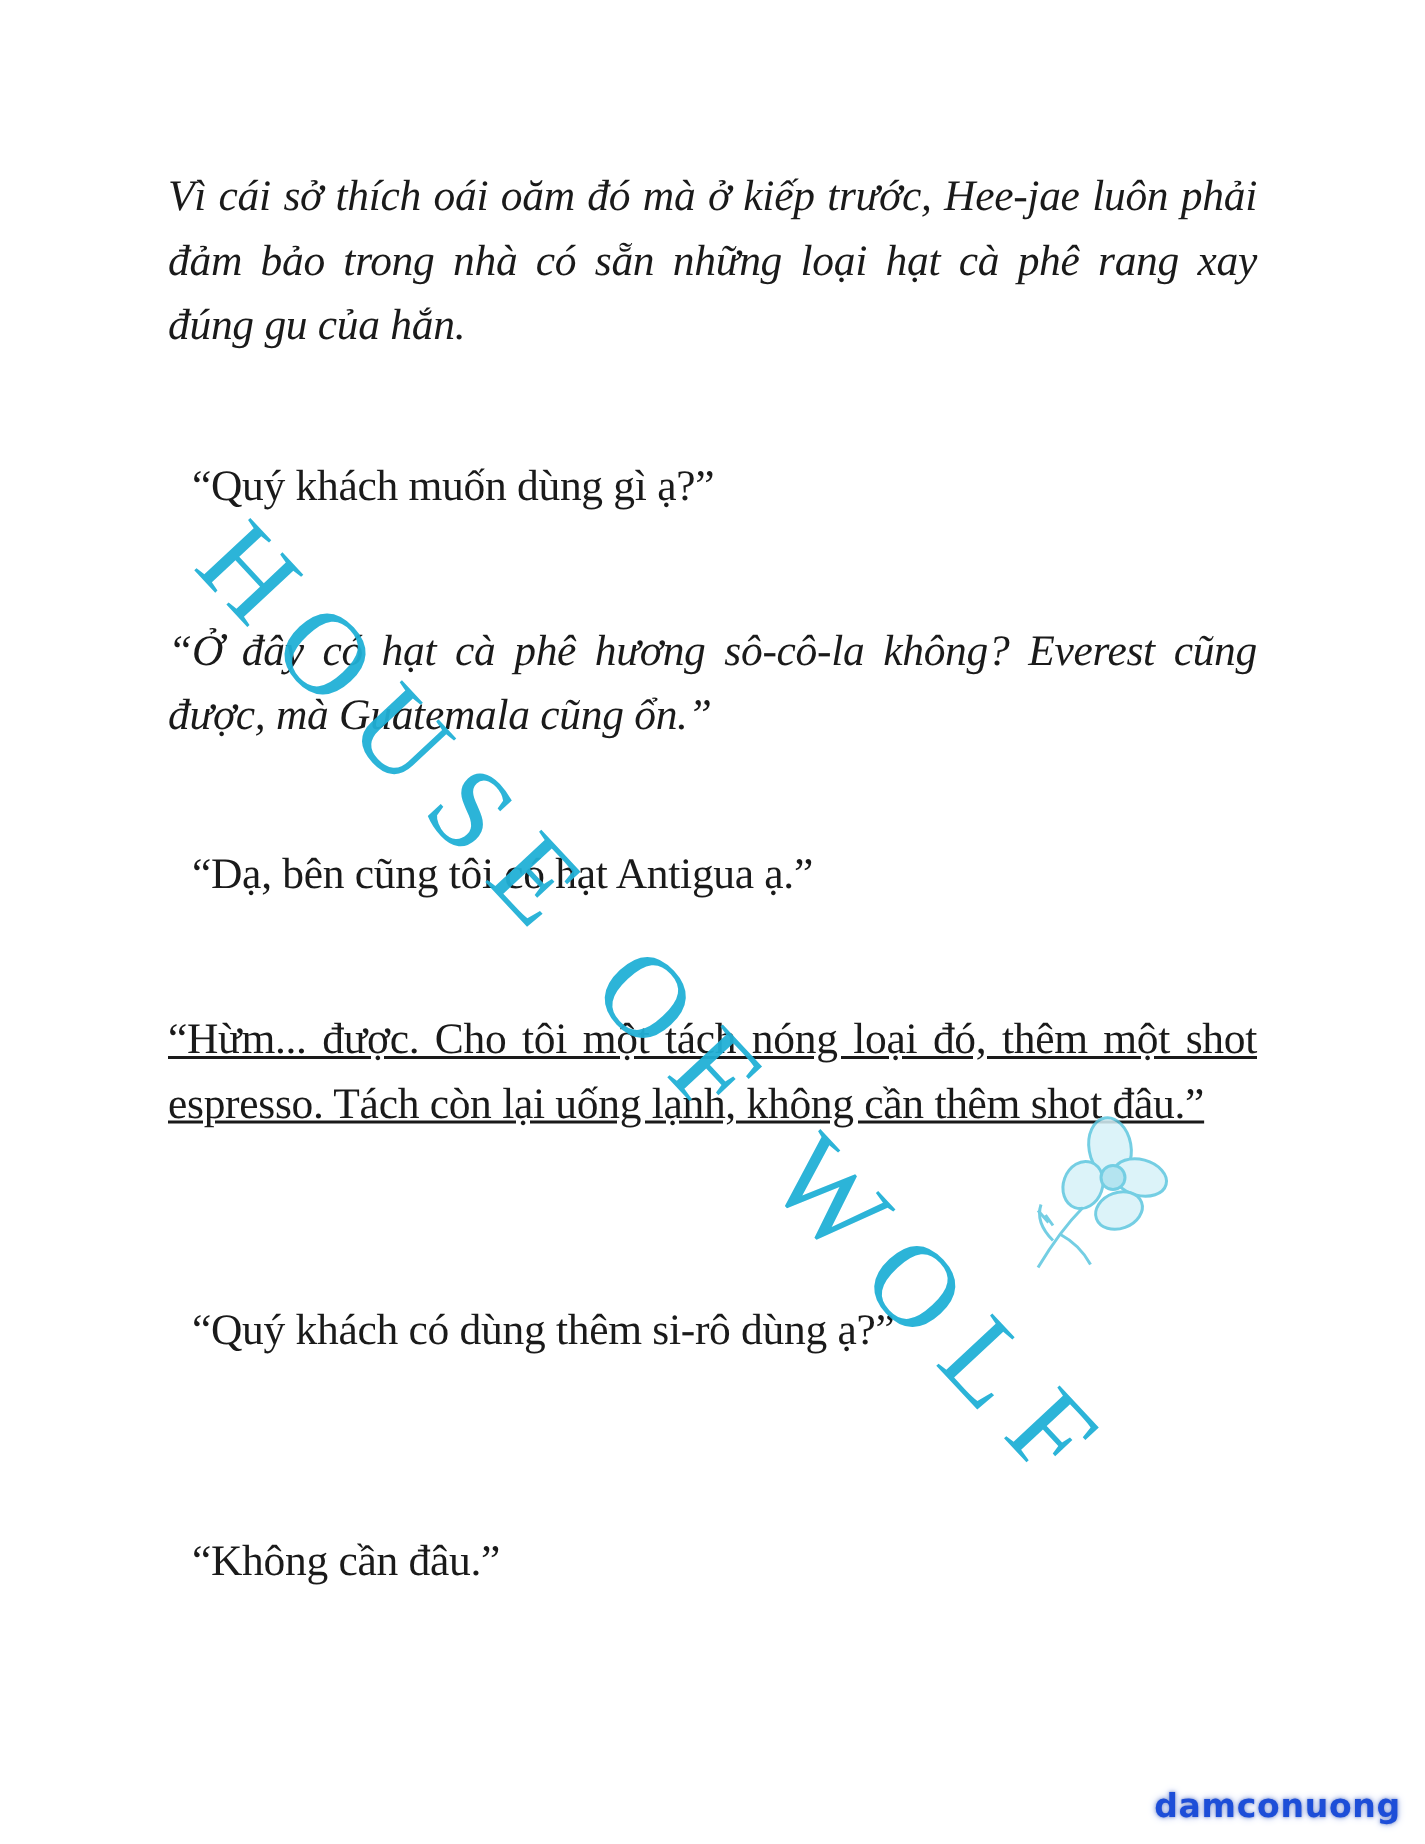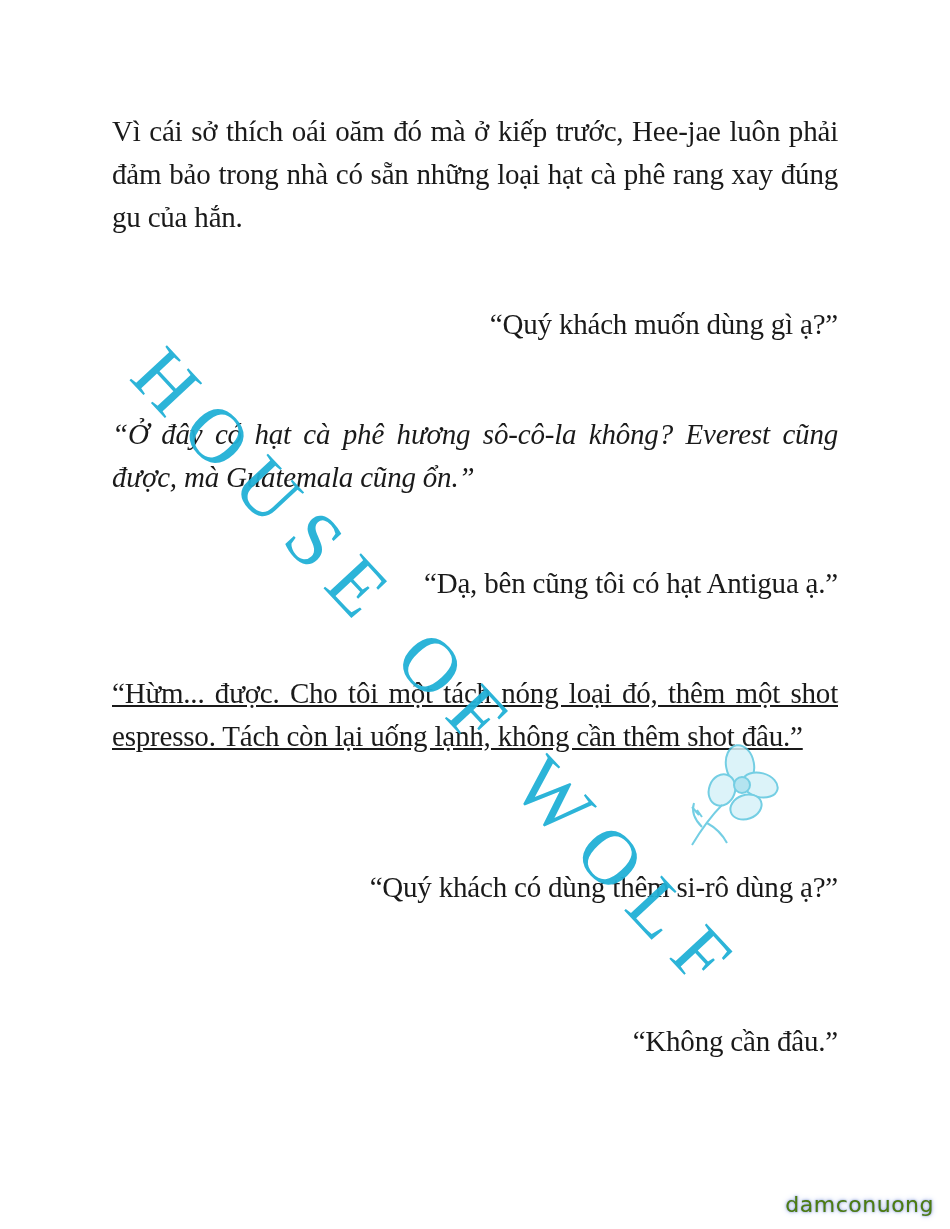--- a/index.html
+++ b/index.html
@@ -18,21 +18,21 @@
     .para {
       position: absolute;
       left: 112px;
       width: 726px;
       font-size: 29px;
       line-height: 43px;
       text-align: justify;
       margin: 0;
       letter-spacing: -0.2px;
     }
-    .para.single { text-align: right; }
+    .para.single { text-align: left; margin-left: 16px; }
     .watermark {
       position: absolute;
       left: 180px;
       top: 330px;
       font-family: "Liberation Serif", "DejaVu Serif", serif;
       font-size: 78px;
       color: #21b0d6;
       letter-spacing: 18px;
       transform-origin: 0 0;
       transform: rotate(47deg);
@@ -48,31 +48,32 @@
       height: 115px;
       pointer-events: none;
       opacity: 0.85;
     }
     .site-tag {
       position: absolute;
       right: 16px;
       bottom: 12px;
       font-family: "DejaVu Sans", sans-serif;
       font-size: 22px;
-      color: #4d7c0f;
+      color: #1d4ed8;
       letter-spacing: 0.5px;
       text-shadow: 0 0 3px #8c9fd6, 0 0 6px #b9c6ee, 0 0 1px #7f93cf;
+      font-weight: bold;
     }
   </style>
 </head>
 <body>
 
 <div>
 
-  <p class="para" style="top:110px;">Vì cái sở thích oái oăm đó mà ở kiếp trước, Hee-jae luôn phải đảm bảo trong nhà có sẵn những loại hạt cà phê rang xay đúng gu của hắn.</p>
+  <p class="para" style="top:110px;font-style:italic;">Vì cái sở thích oái oăm đó mà ở kiếp trước, Hee-jae luôn phải đảm bảo trong nhà có sẵn những loại hạt cà phê rang xay đúng gu của hắn.</p>
   <p class="para single" style="top:303px;">“Quý khách muốn dùng gì ạ?”</p>
   <p class="para" style="top:413px;font-style:italic;">“Ở đây có hạt cà phê hương sô-cô-la không? Everest cũng được, mà Guatemala cũng ổn.”</p>
   <p class="para single" style="top:562px;">“Dạ, bên cũng tôi có hạt Antigua ạ.”</p>
   <p class="para" style="top:672px;text-decoration:underline;">“Hừm... được. Cho tôi một tách nóng loại đó, thêm một shot espresso. Tách còn lại uống lạnh, không cần thêm shot đâu.”</p>
   <p class="para single" style="top:866px;">“Quý khách có dùng thêm si-rô dùng ạ?”</p>
   <p class="para single" style="top:1020px;">“Không cần đâu.”</p>
 
 </div>
 
 <div class="watermark">HOUSE OF WOLF</div>

